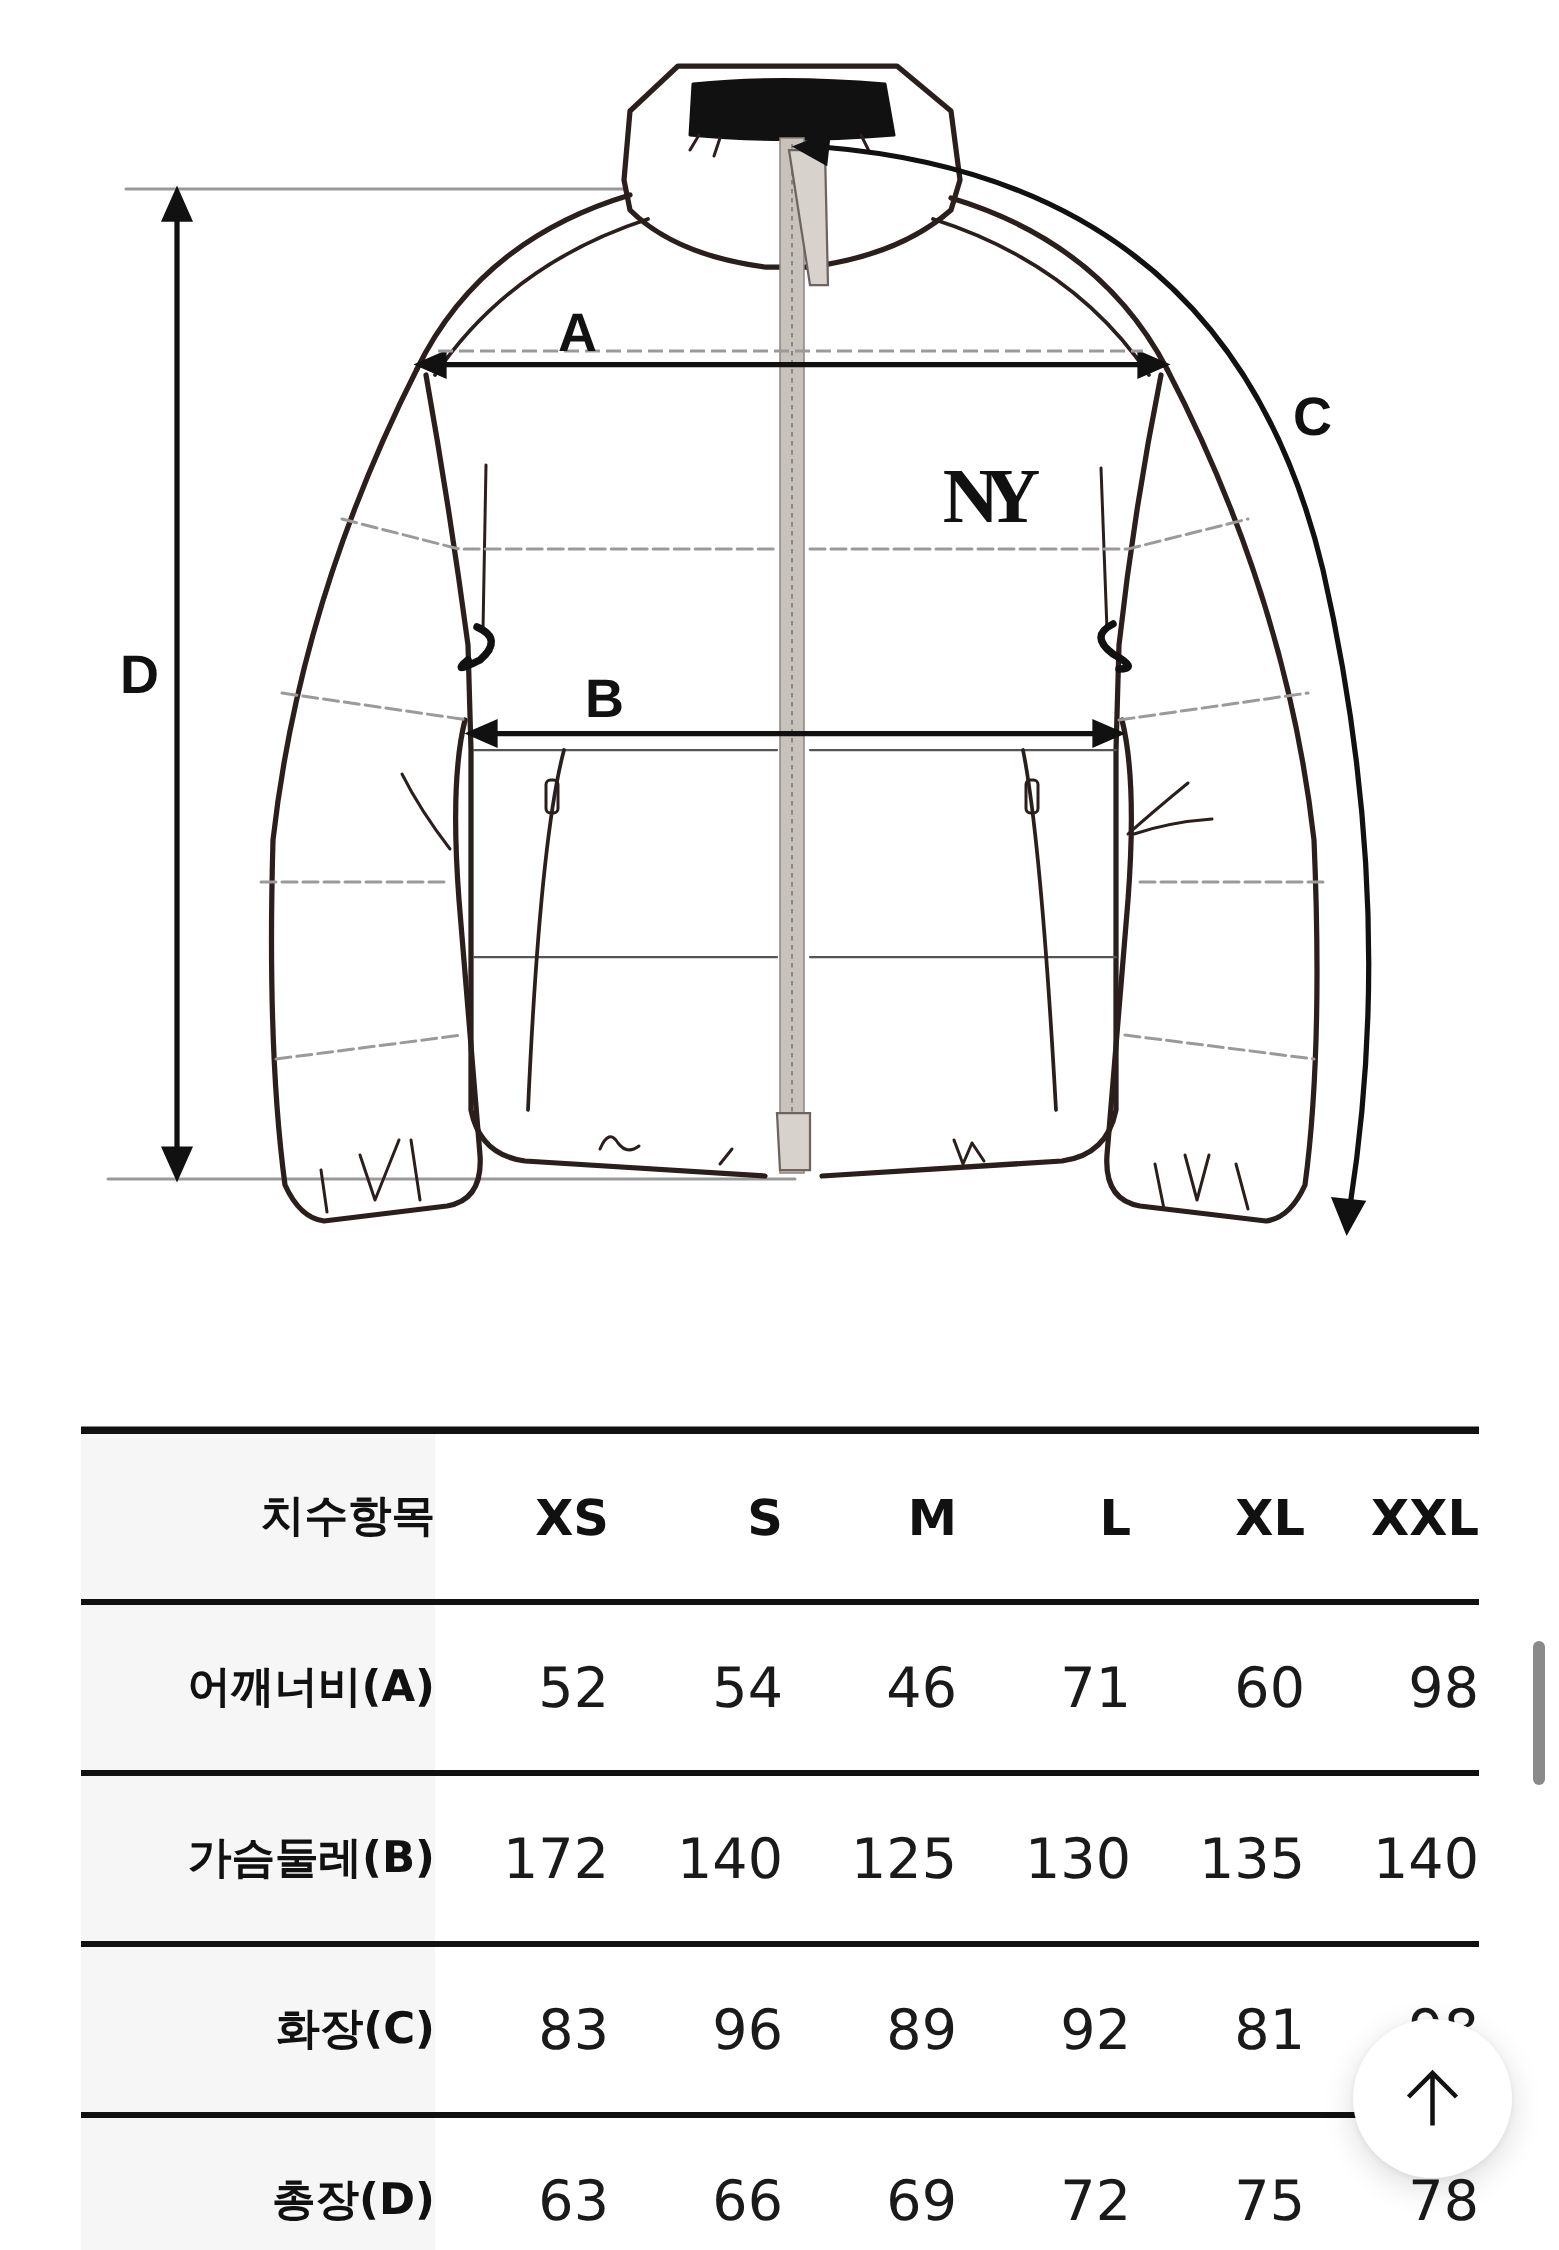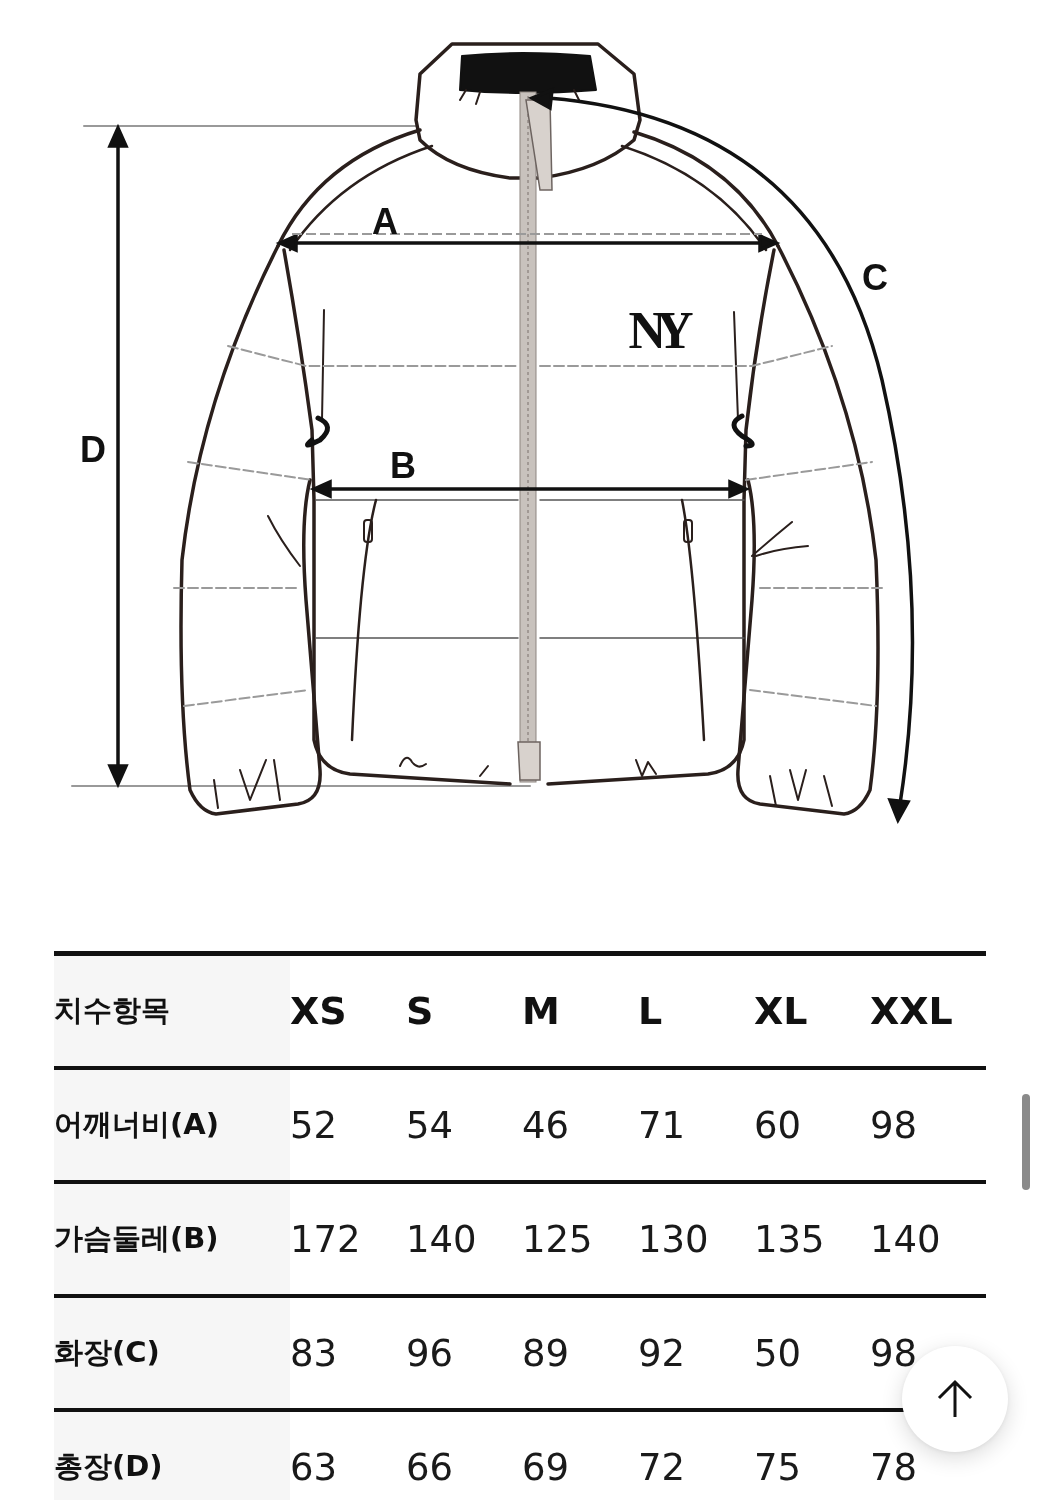--- a/index.html
+++ b/index.html
@@ -11,28 +11,28 @@
   .diagram svg { width: 100%; height: 100%; display: block; }
   .dim-label {
     position: absolute; font-family: "Liberation Sans", "DejaVu Sans", sans-serif;
     font-weight: bold; font-size: 36px; color: #111; line-height: 1;
   }
   .size-table {
     position: absolute; left: 54px; top: 951px; width: 932px;
     border-collapse: collapse; table-layout: fixed;
   }
   .size-table th, .size-table td {
-    height: 110px; text-align: left; vertical-align: middle;
+    height: 110px; text-align: right; vertical-align: middle;
     border-top: 4px solid #111; padding: 0;
   }
   .size-table tr:first-child th { border-top: 5px solid #111; }
   .size-table .label-cell {
     background: #f6f6f6; width: 236px; font-weight: bold; font-size: 29px; color: #111;
   }
-  .size-table .size-head { font-weight: bold; font-size: 38px; color: #111; }
+  .size-table .size-head { font-weight: bold; font-size: 33px; color: #111; }
   .size-table .val { font-weight: normal; font-size: 37px; color: #1a1a1a; }
   .scrollbar {
     position: absolute; left: 1022px; top: 1094px; width: 8px; height: 96px;
     border-radius: 4px; background: #8a8a8a;
   }
   .top-btn {
     position: absolute; left: 902px; top: 1346px; width: 106px; height: 106px;
     border-radius: 50%; background: #ffffff;
     box-shadow: 0 6px 22px rgba(0,0,0,0.14), 0 1px 4px rgba(0,0,0,0.06);
     display: flex; align-items: center; justify-content: center; cursor: pointer;
@@ -181,21 +181,21 @@
     <td class="val">130</td>
     <td class="val">135</td>
     <td class="val">140</td>
   </tr>
   <tr>
     <td class="label-cell">화장(C)</td>
     <td class="val">83</td>
     <td class="val">96</td>
     <td class="val">89</td>
     <td class="val">92</td>
-    <td class="val">50</td>
+    <td class="val">81</td>
     <td class="val">98</td>
   </tr>
   <tr>
     <td class="label-cell">총장(D)</td>
     <td class="val">63</td>
     <td class="val">66</td>
     <td class="val">69</td>
     <td class="val">72</td>
     <td class="val">75</td>
     <td class="val">78</td>

